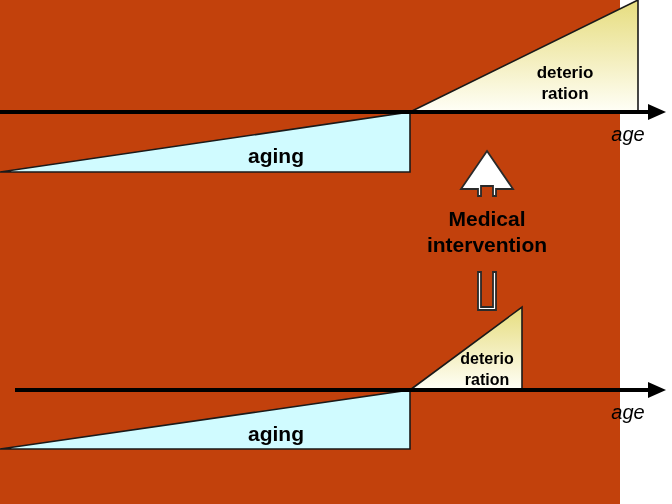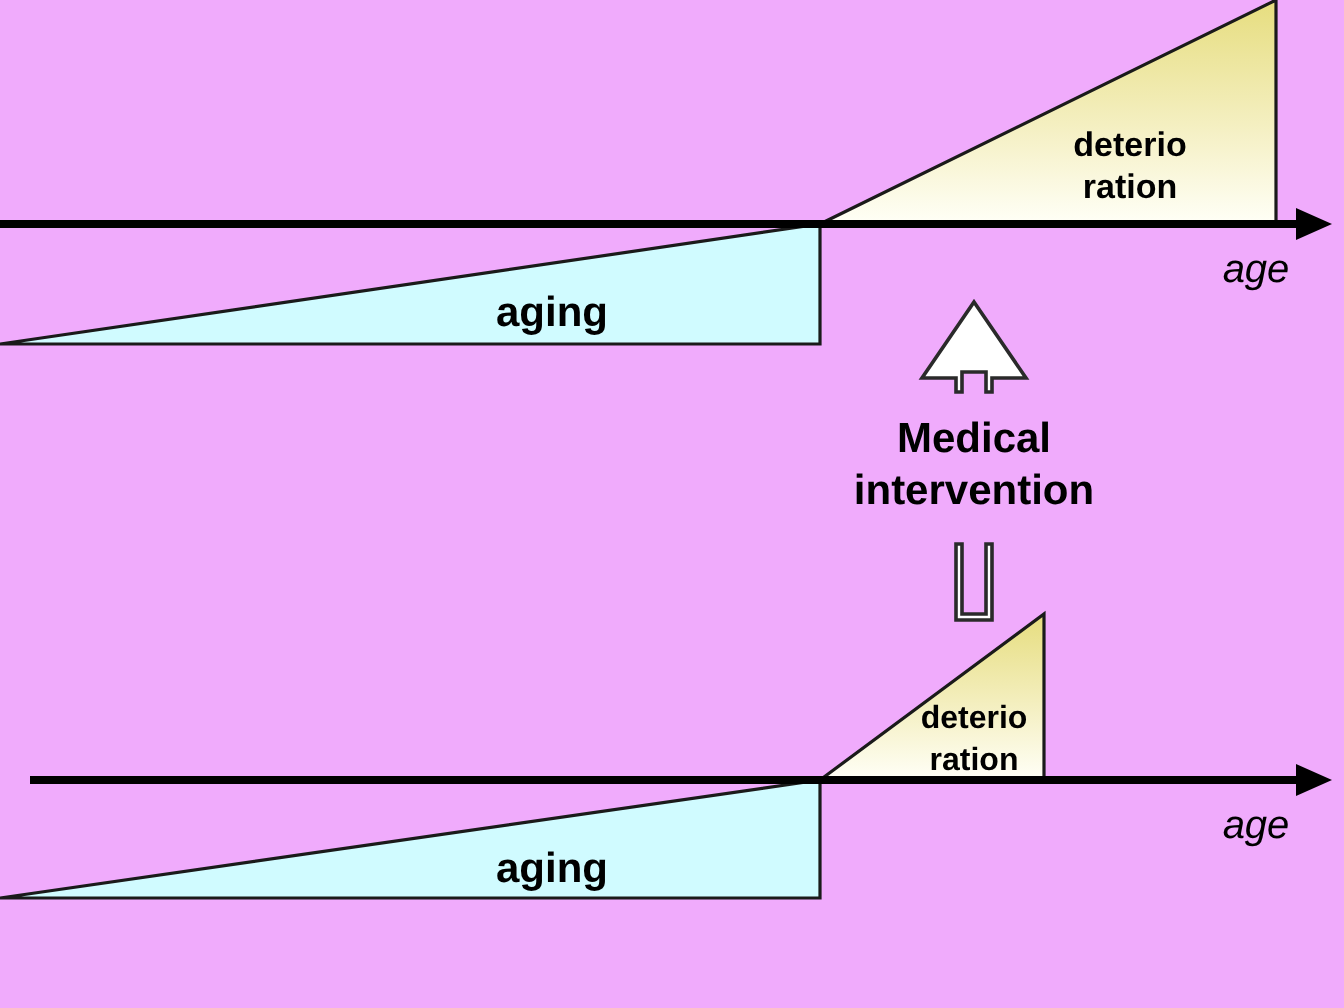--- a/index.html
+++ b/index.html
@@ -8,23 +8,23 @@
     background: #ffffff;
   }
   body {
     width: 672px;
     height: 504px;
     font-family: "Liberation Sans", sans-serif;
     overflow: hidden;
   }
   #diagram-root {
     position: relative;
-    width: 672px;
+    width: 620px;
     height: 504px;
-    background: #f0abfc;
+    background: #c2410c;
   }
   svg.canvas {
     display: block;
     width: 672px;
     height: 504px;
   }
   .lbl {
     font-family: "Liberation Sans", sans-serif;
     font-weight: bold;
     fill: #000000;

